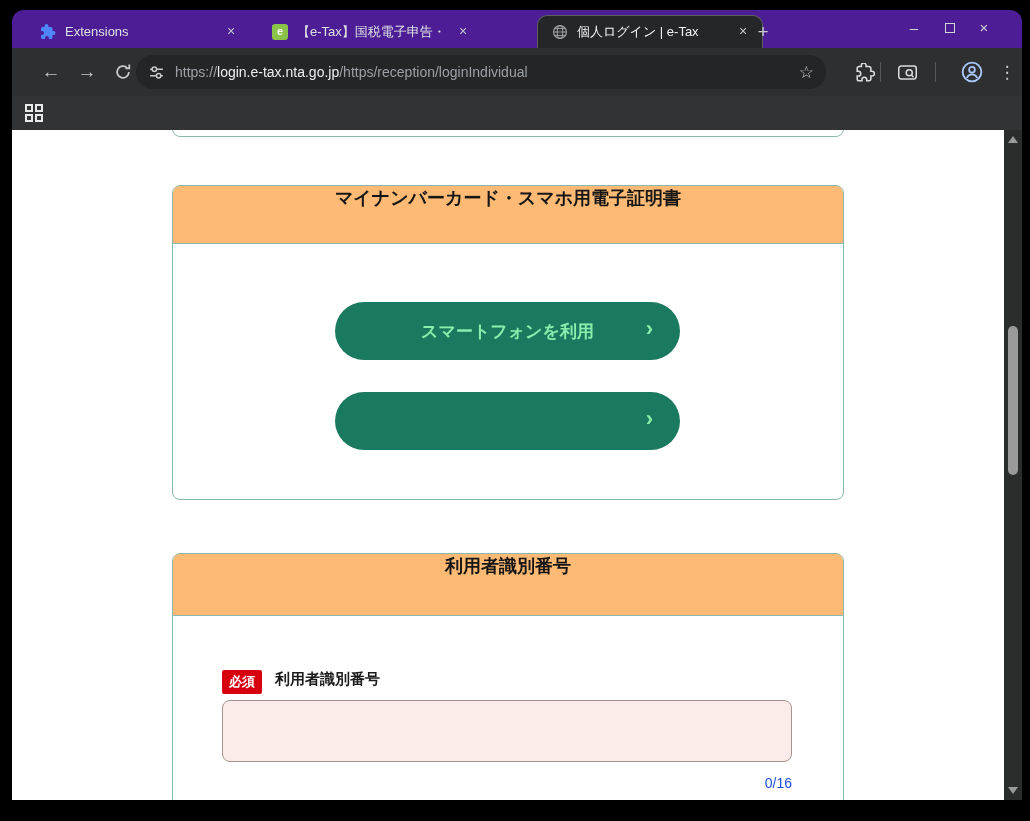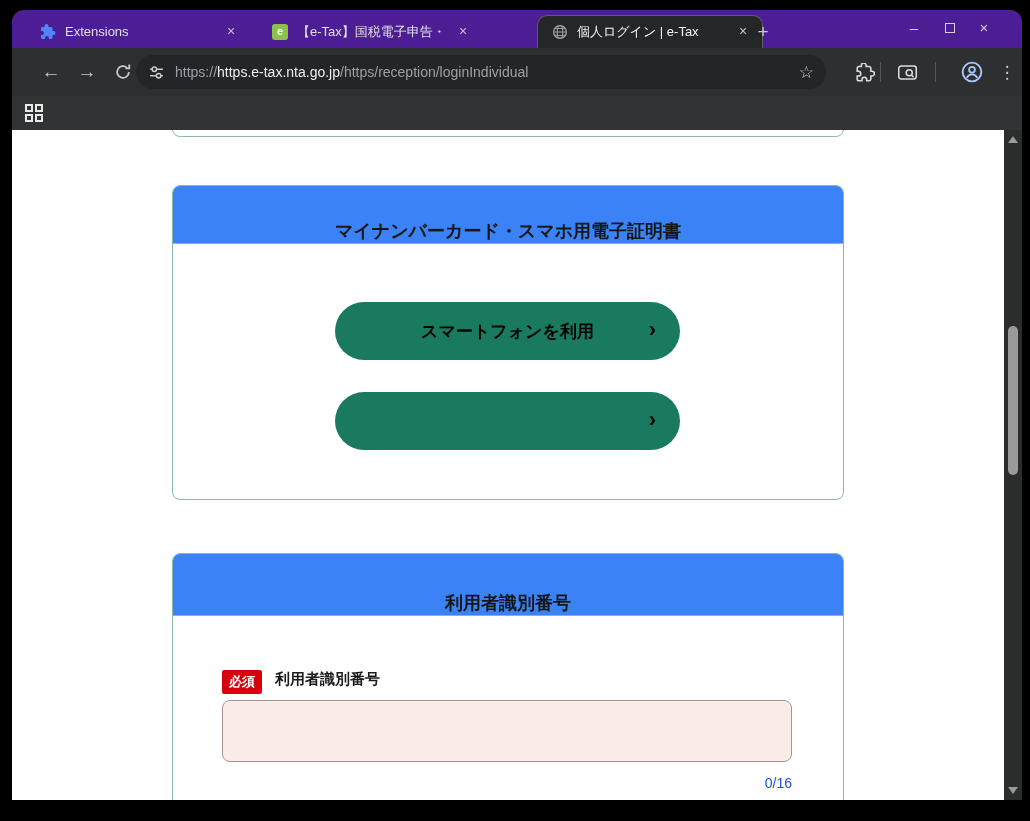--- a/index.html
+++ b/index.html
@@ -43,26 +43,26 @@
   
   .bookbar { position:absolute; left:0; top:86px; width:100%; height:34px; background:#323334; }
   .appgrid { position:absolute; left:13px; top:8px; width:20px; height:20px;
     display:grid; grid-template-columns:8px 8px; grid-template-rows:8px 8px; gap:2px; }
   .appgrid span { border:2px solid #e8e9e9; background:#323334; }
 
   
   .content { position:absolute; left:0; top:120px; width:1010px; height:670px; background:#fff; overflow:hidden; }
   .card { position:absolute; left:160px; width:672px; background:#fff;
     border:1.5px solid #8cb7ae; border-radius:8px; overflow:hidden; }
-  .card-header { height:58px; background:#3b82f6; border-bottom:1.5px solid #8cb7ae;
-    display:flex; align-items:flex-end; justify-content:center; }
+  .card-header { height:58px; background:#fdba74; border-bottom:1.5px solid #8cb7ae;
+    display:flex; align-items:flex-start; justify-content:center; }
   .card-title { font-size:18px; font-weight:bold; color:#161616; }
   .pillbtn { position:absolute; left:323px; width:345px; height:58px; border-radius:29px;
-    background:#1a7a5f; border:none; color:#000000; font-size:17px; font-weight:bold;
-    font-family:Liberation Sans, sans-serif; cursor:pointer; }
+    background:#1a7a5f; border:none; color:#86efac; font-size:17px; font-weight:bold;
+    font-family:Liberation Mono, monospace; cursor:pointer; }
   .pillbtn .chev { position:absolute; right:24px; top:50%; transform:translateY(-54%);
     font-size:22px; font-weight:bold; }
   .req-badge { position:absolute; left:210px; top:540px; background:#d7000f; color:#fff;
     font-size:13px; font-weight:bold; padding:3px 7px; border-radius:2px; }
   .field-label { position:absolute; left:263px; top:540px; font-size:15px; font-weight:bold; color:#1c1c1c; }
   .idinput { position:absolute; left:210px; top:570px; width:570px; height:62px;
     background:#fbecea; border:1px solid #a39490; border-radius:8px; font-size:18px; padding:0 14px; }
   .counter { position:absolute; left:610px; top:645px; width:170px; text-align:right;
     font-size:14px; color:#1d4ed8; }
 
@@ -127,21 +127,21 @@
 
     <div class="omnibox">
       <svg width="17" height="17" viewBox="0 0 16 16">
         <g stroke="#c8cacb" stroke-width="1.4" fill="none">
           <line x1="2" y1="5" x2="14" y2="5"></line>
           <line x1="2" y1="11" x2="14" y2="11"></line>
         </g>
         <circle cx="6" cy="5" r="2.1" fill="#242526" stroke="#c8cacb" stroke-width="1.4"></circle>
         <circle cx="10" cy="11" r="2.1" fill="#242526" stroke="#c8cacb" stroke-width="1.4"></circle>
       </svg>
-      <div class="omni-url"><span>https://</span><span class="host">https.e-tax.nta.go.jp</span><span>/https/reception/loginIndividual</span></div>
+      <div class="omni-url"><span>https://</span><span class="host">login.e-tax.nta.go.jp</span><span>/https/reception/loginIndividual</span></div>
       <span class="star">☆</span>
     </div>
 
     <div class="tool-ic" style="left:839px;">
       <svg width="19" height="19" viewBox="0 0 16 16">
         <path fill="none" stroke="#dadcdd" stroke-width="1.3" d="M13.5 7h-1V4.5A1.5 1.5 0 0 0 11 3H8.5V2a2 2 0 1 0-4 0v1H2.5A1.5 1.5 0 0 0 1 4.5V7h1a2 2 0 1 1 0 4H1v2.5A1.5 1.5 0 0 0 2.5 15H5v-1a2 2 0 1 1 4 0v1h2a1.5 1.5 0 0 0 1.5-1.5V11h1a2 2 0 1 0 0-4z"></path>
       </svg>
     </div>
     <div class="tool-sep" style="left:868px;"></div>
     <div class="tool-ic" style="left:881px;">

